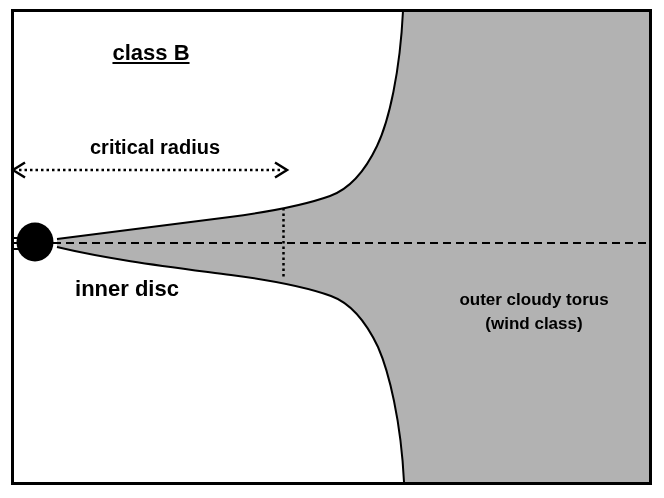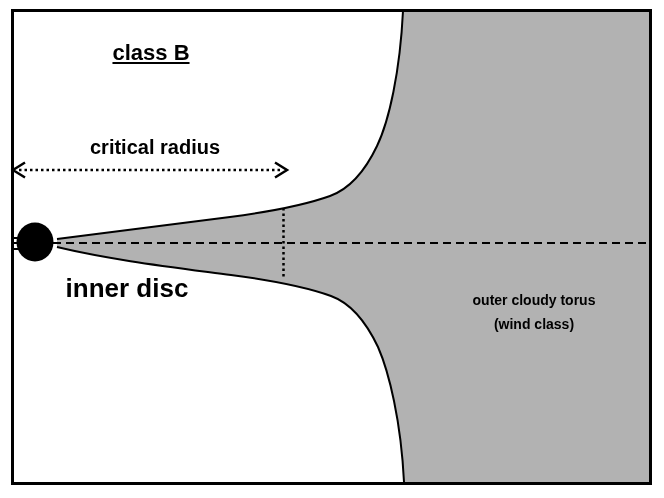--- a/index.html
+++ b/index.html
@@ -49,28 +49,28 @@
     left: 10px;
     top: 184px;
     font-size: 18px;
     line-height: 25px;
     margin-top: 48px;
   }
   .inner-disc-label {
     left: 47px;
     top: 276px;
     width: 160px;
-    font-size: 26px;
+    font-size: 22px;
     line-height: 25px;
   }
   .torus-block {
     left: 424px;
     top: 288px;
     width: 220px;
-    font-size: 14px;
+    font-size: 17px;
     line-height: 24px;
   }
 </style>
 </head>
 <body>
 
 <div class="stage">
 
   <svg width="664" height="498" viewBox="0 0 664 498">
 

